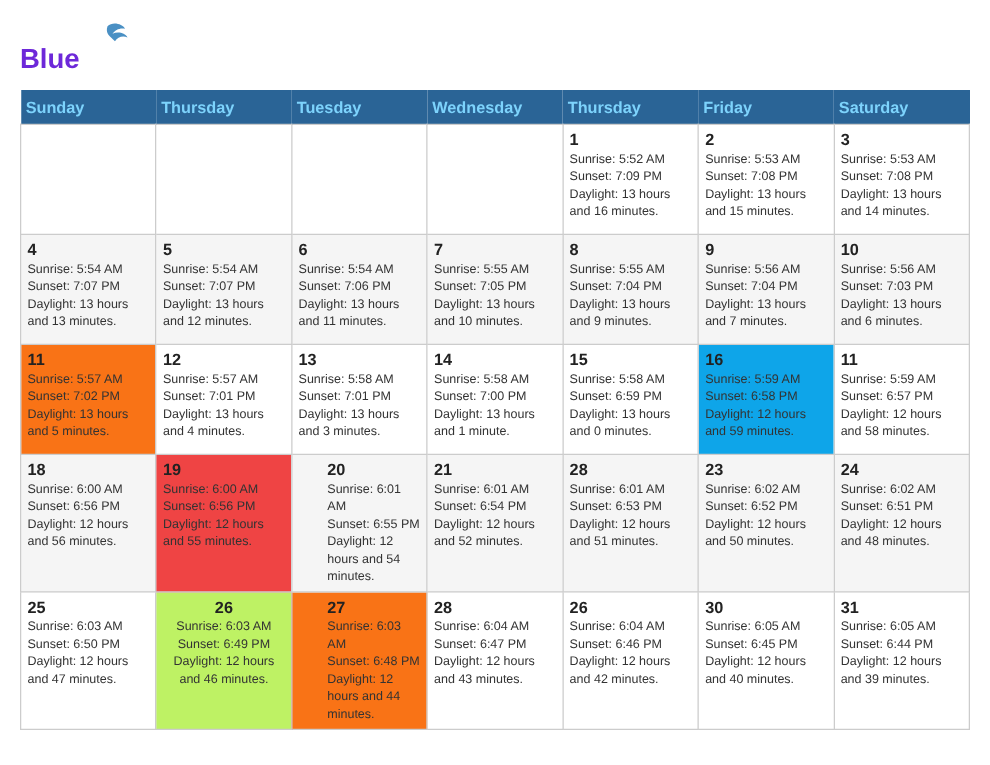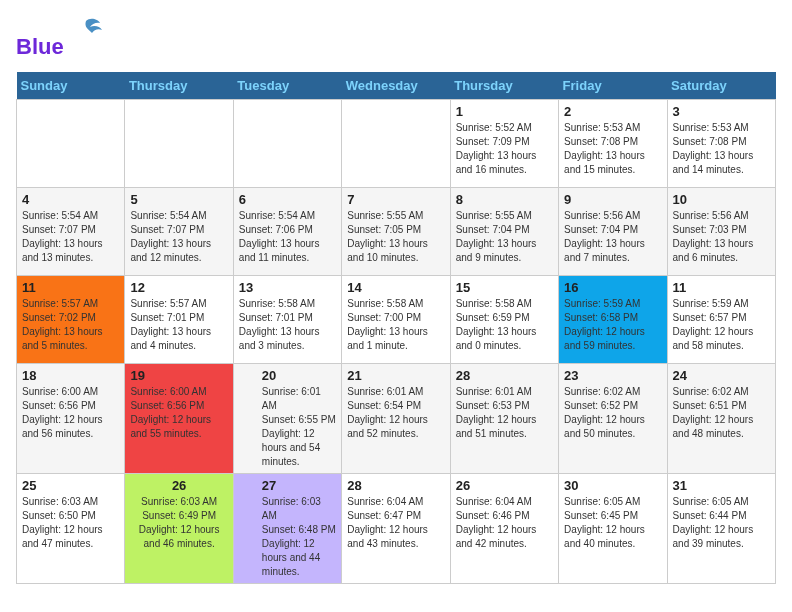--- a/index.html
+++ b/index.html
@@ -273,21 +273,21 @@
           <div class="day-info" style="white-space: pre-line;">Sunrise: 6:03 AM
 Sunset: 6:50 PM
 Daylight: 12 hours and 47 minutes.</div>
         </td>
         <td style="background: #bef264; text-align: center;">
           <span class="day-number">26</span>
           <div class="day-info" style="white-space: pre-line;">Sunrise: 6:03 AM
 Sunset: 6:49 PM
 Daylight: 12 hours and 46 minutes.</div>
         </td>
-        <td style="background: #c4b5fd; padding-left: 28px;">
+        <td style="background: #f97316; padding-left: 28px;">
           <span class="day-number">27</span>
           <div class="day-info" style="white-space: pre-line;">Sunrise: 6:03 AM
 Sunset: 6:48 PM
 Daylight: 12 hours and 44 minutes.</div>
         </td>
         <td style="background: rgb(255, 255, 255);">
           <span class="day-number">28</span>
           <div class="day-info" style="white-space: pre-line;">Sunrise: 6:04 AM
 Sunset: 6:47 PM
 Daylight: 12 hours and 43 minutes.</div>

